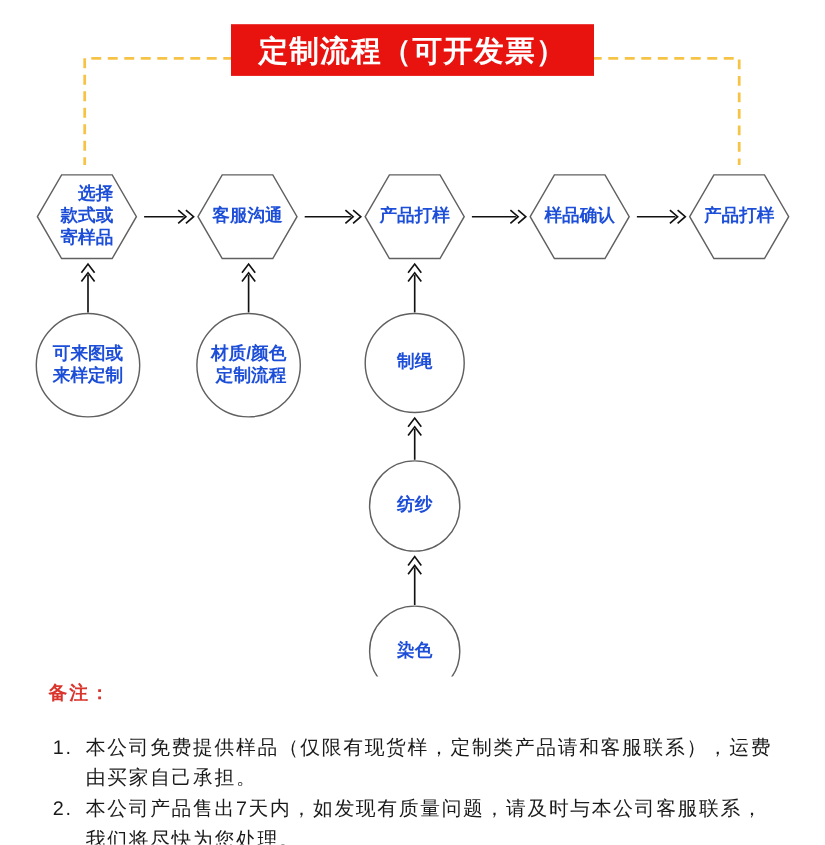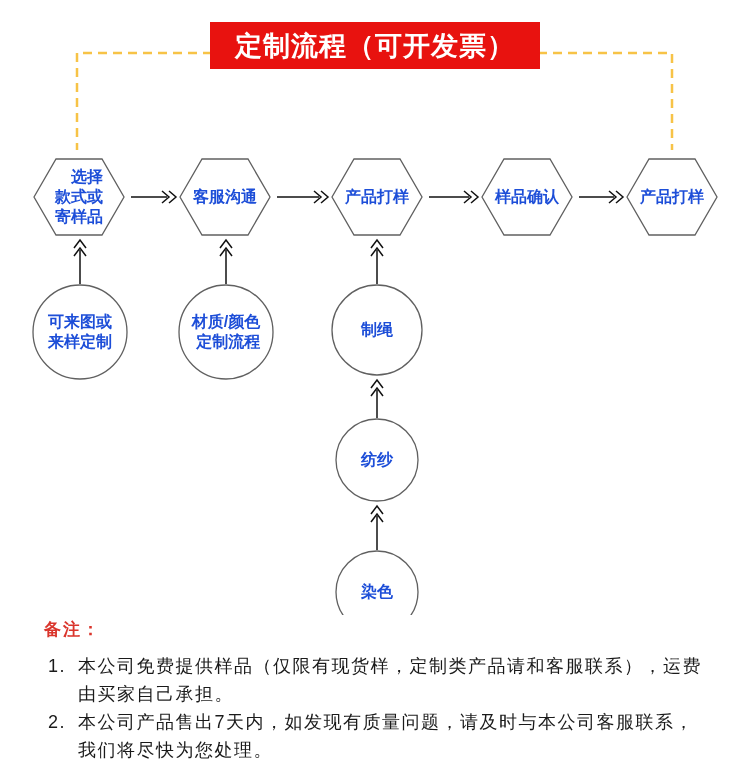--- a/index.html
+++ b/index.html
@@ -50,21 +50,21 @@
     position: absolute;
     left: 44px; top: 618px;
     width: 690px;
     color: #1a1a1a;
   }
   .notes-header {
     color: #da352c;
     font-size: 17px;
     font-weight: bold;
     letter-spacing: 2px;
-    margin-bottom: 11px;
+    margin-bottom: 24px;
   }
   .note-item {
     display: flex;
     align-items: flex-start;
     font-size: 18px;
     line-height: 28px;
     letter-spacing: 1.5px;
   }
   .note-number {
     flex: 0 0 30px;

